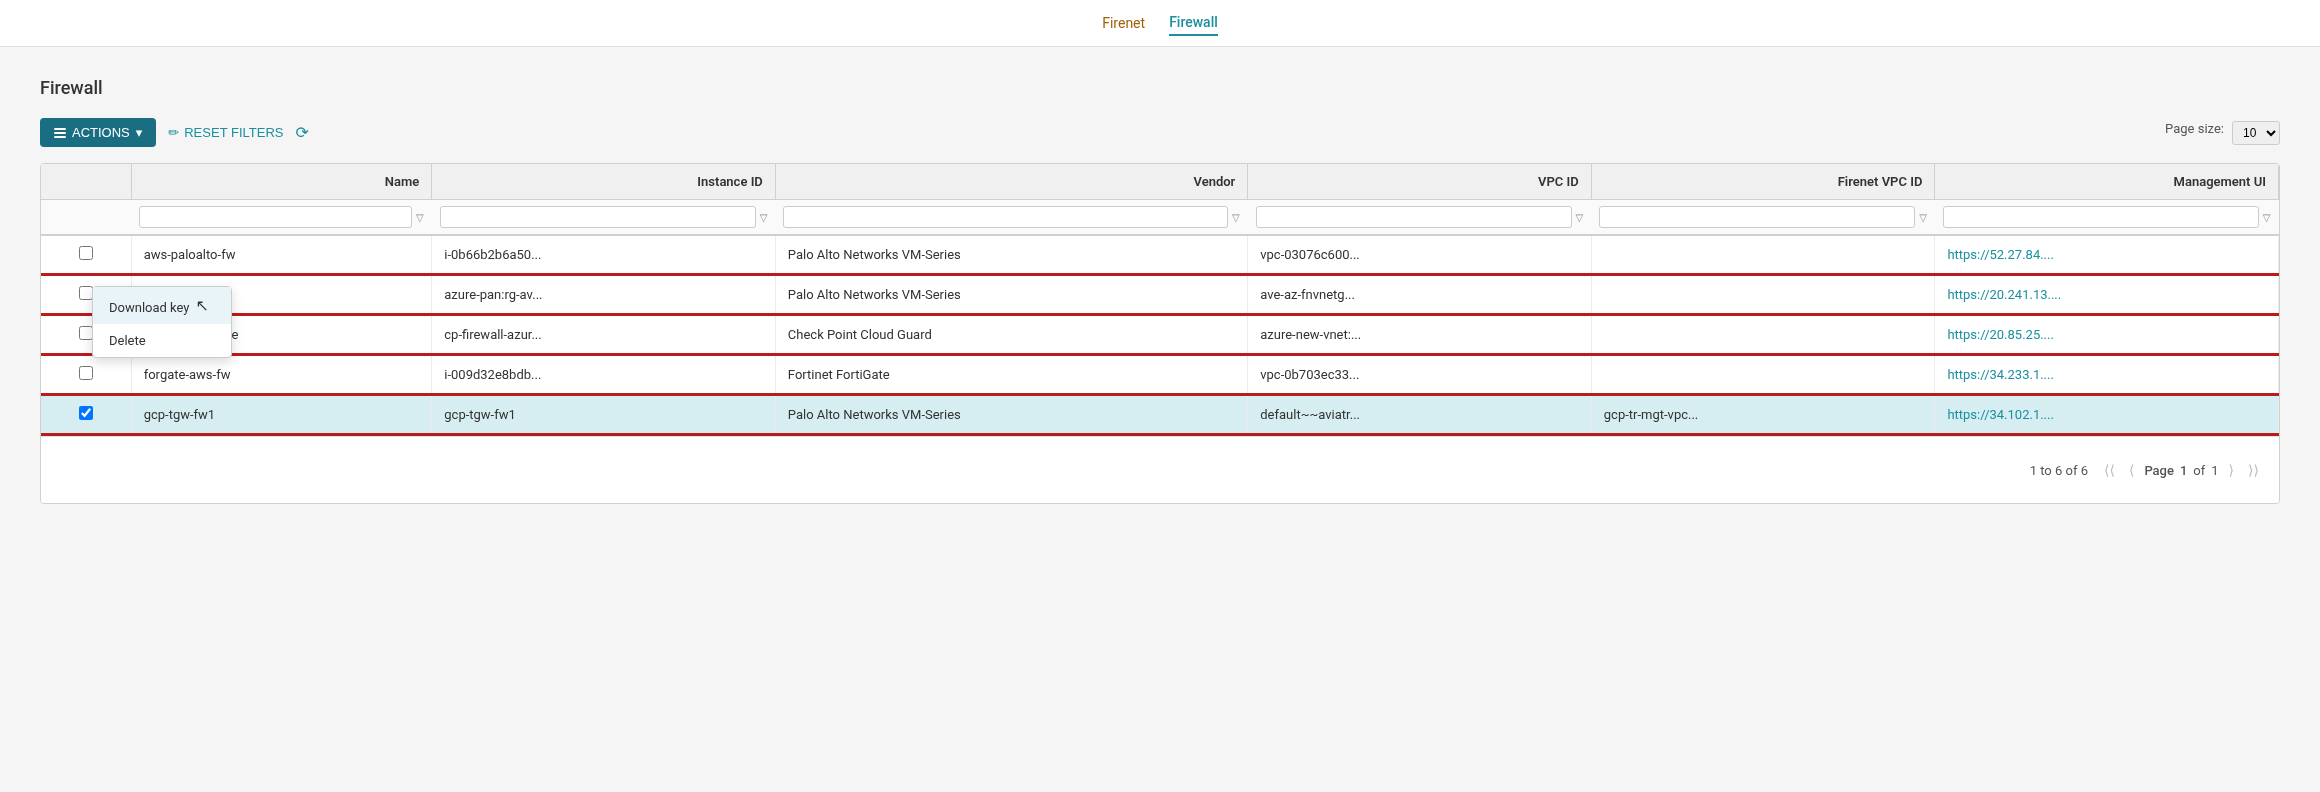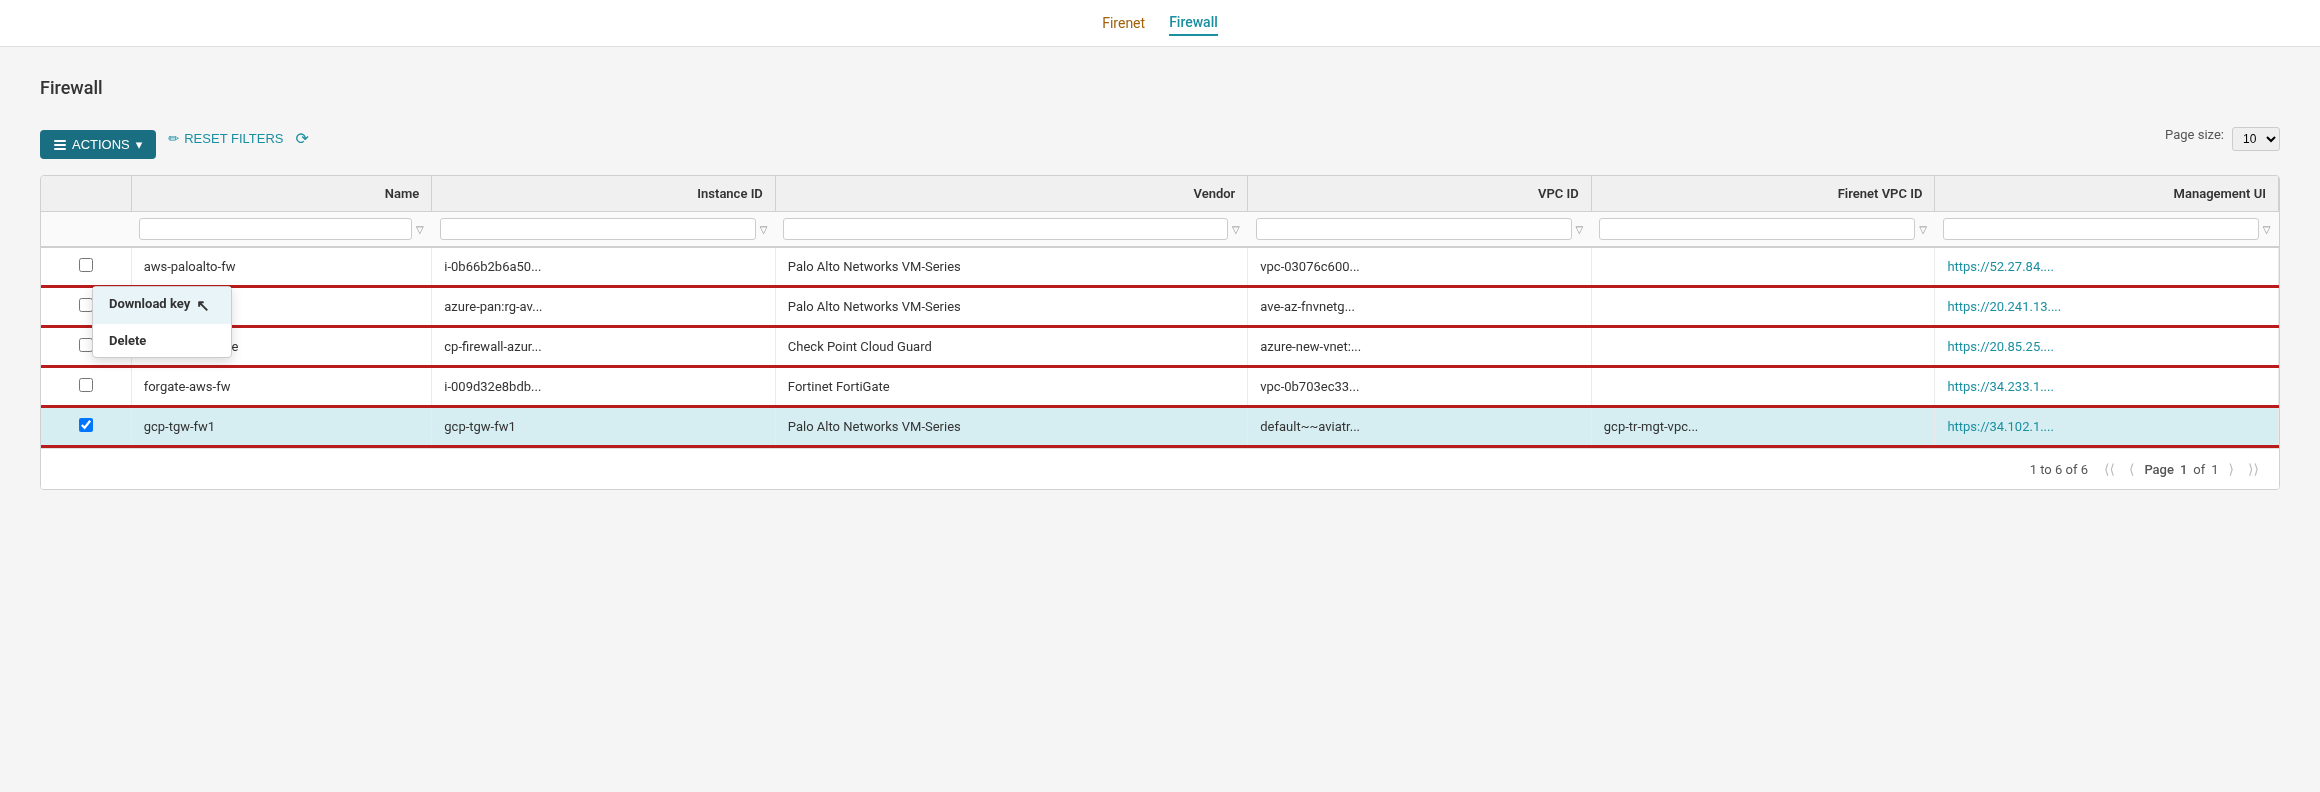--- a/index.html
+++ b/index.html
@@ -50,21 +50,20 @@
       color: #fff;
       border: none;
       padding: 7px 14px;
       border-radius: 4px;
       cursor: pointer;
       display: flex;
       align-items: center;
       gap: 6px;
       font-size: 13px;
       font-weight: 500;
-      margin-top: 12px;
     }
     .btn-actions .icon-lines {
       display: flex;
       flex-direction: column;
       gap: 2px;
     }
     .btn-actions .icon-lines span {
       display: block;
       width: 12px;
       height: 2px;
@@ -182,32 +181,31 @@
       min-width: 140px;
       top: 168px;
       left: 52px;
     }
     .dropdown-item {
       padding: 9px 16px;
       cursor: pointer;
       font-size: 13px;
       color: #333;
       display: flex;
-      align-items: flex-start;
+      align-items: flex-end;
       gap: 4px;
-      font-weight: bold;
     }
     .dropdown-item.active {
       background: #e8f4f7;
     }
     .table-footer {
       display: flex;
       align-items: center;
       justify-content: flex-end;
-      padding: 10px 16px;
+      padding: 23px 16px;
       border-top: 1px solid #e0e0e0;
       background: #fff;
       gap: 12px;
       font-size: 13px;
       color: #555;
     }
     .pagination {
       display: flex;
       align-items: center;
       gap: 6px;

